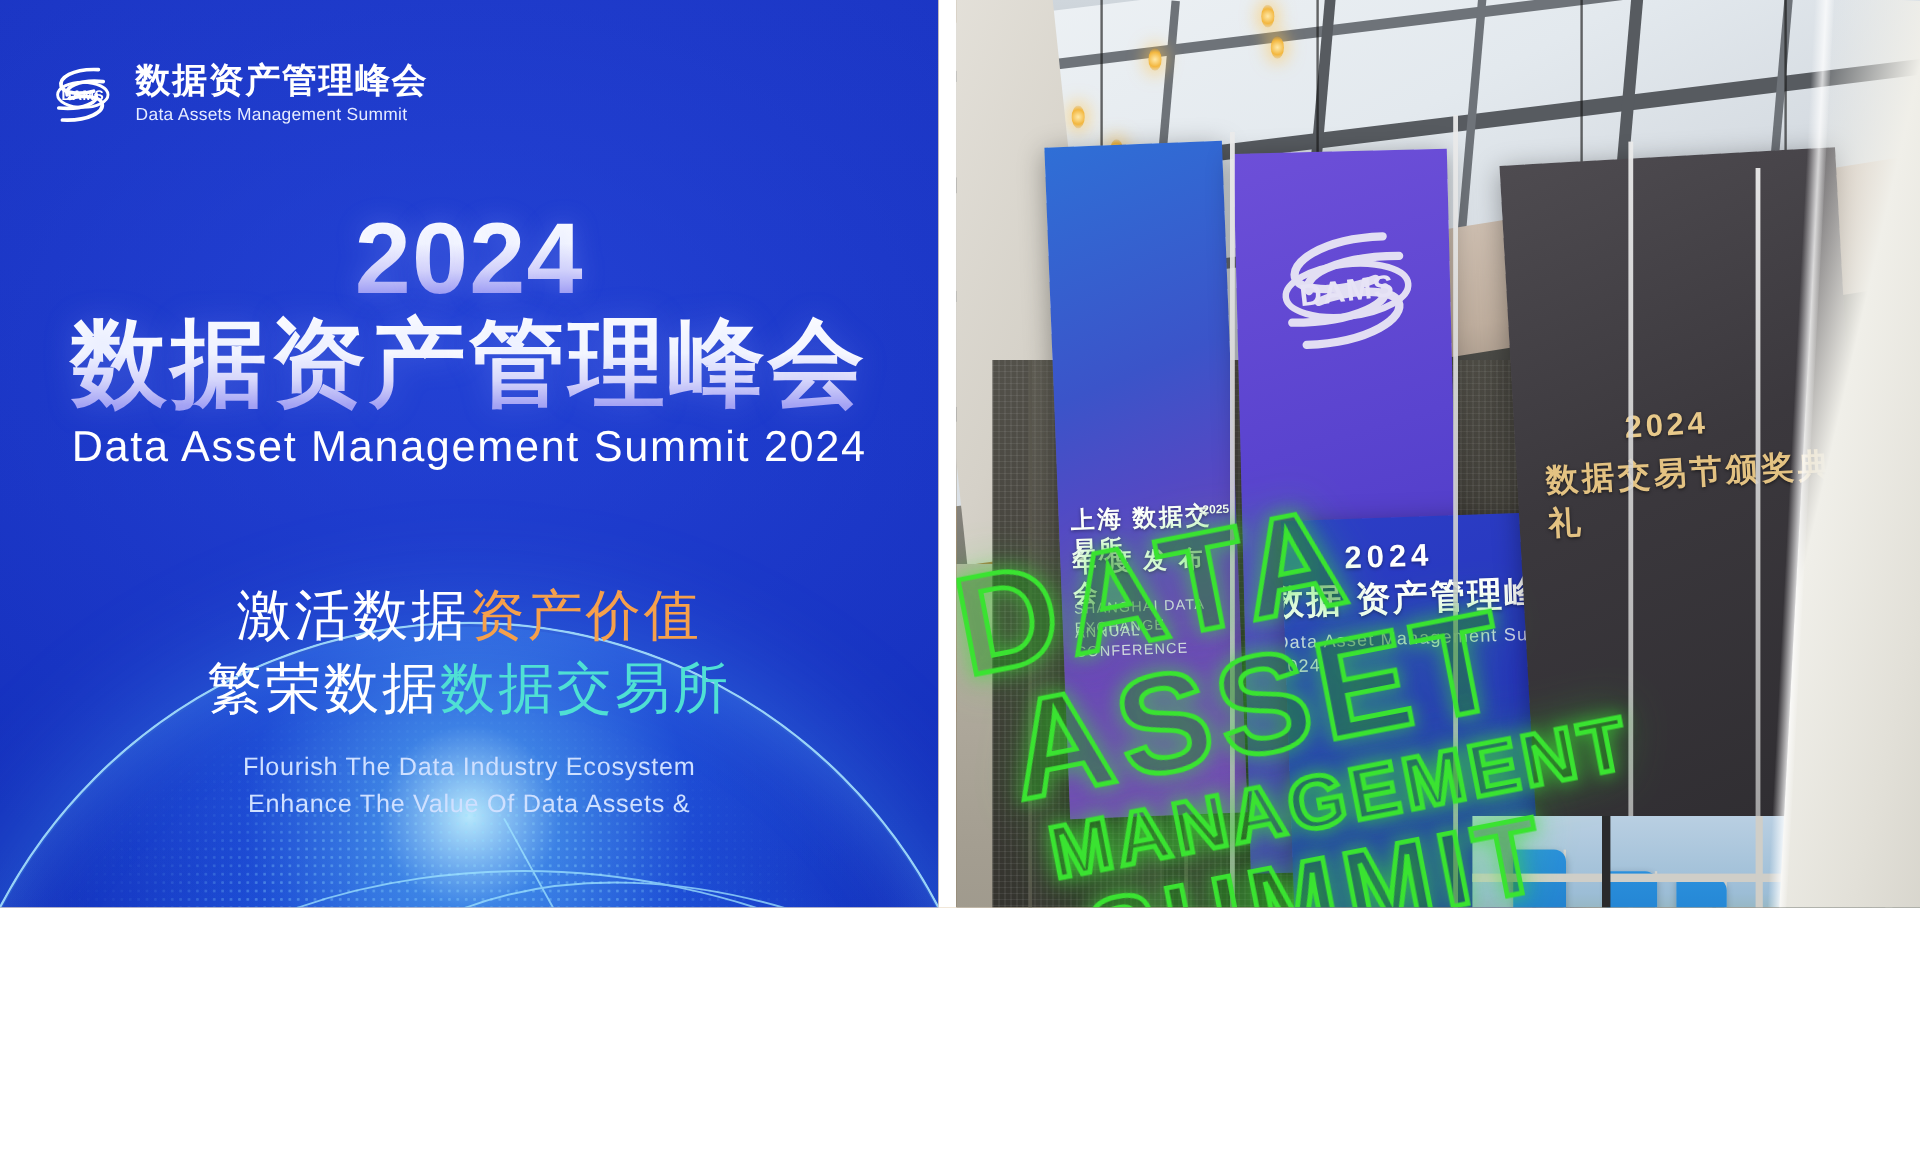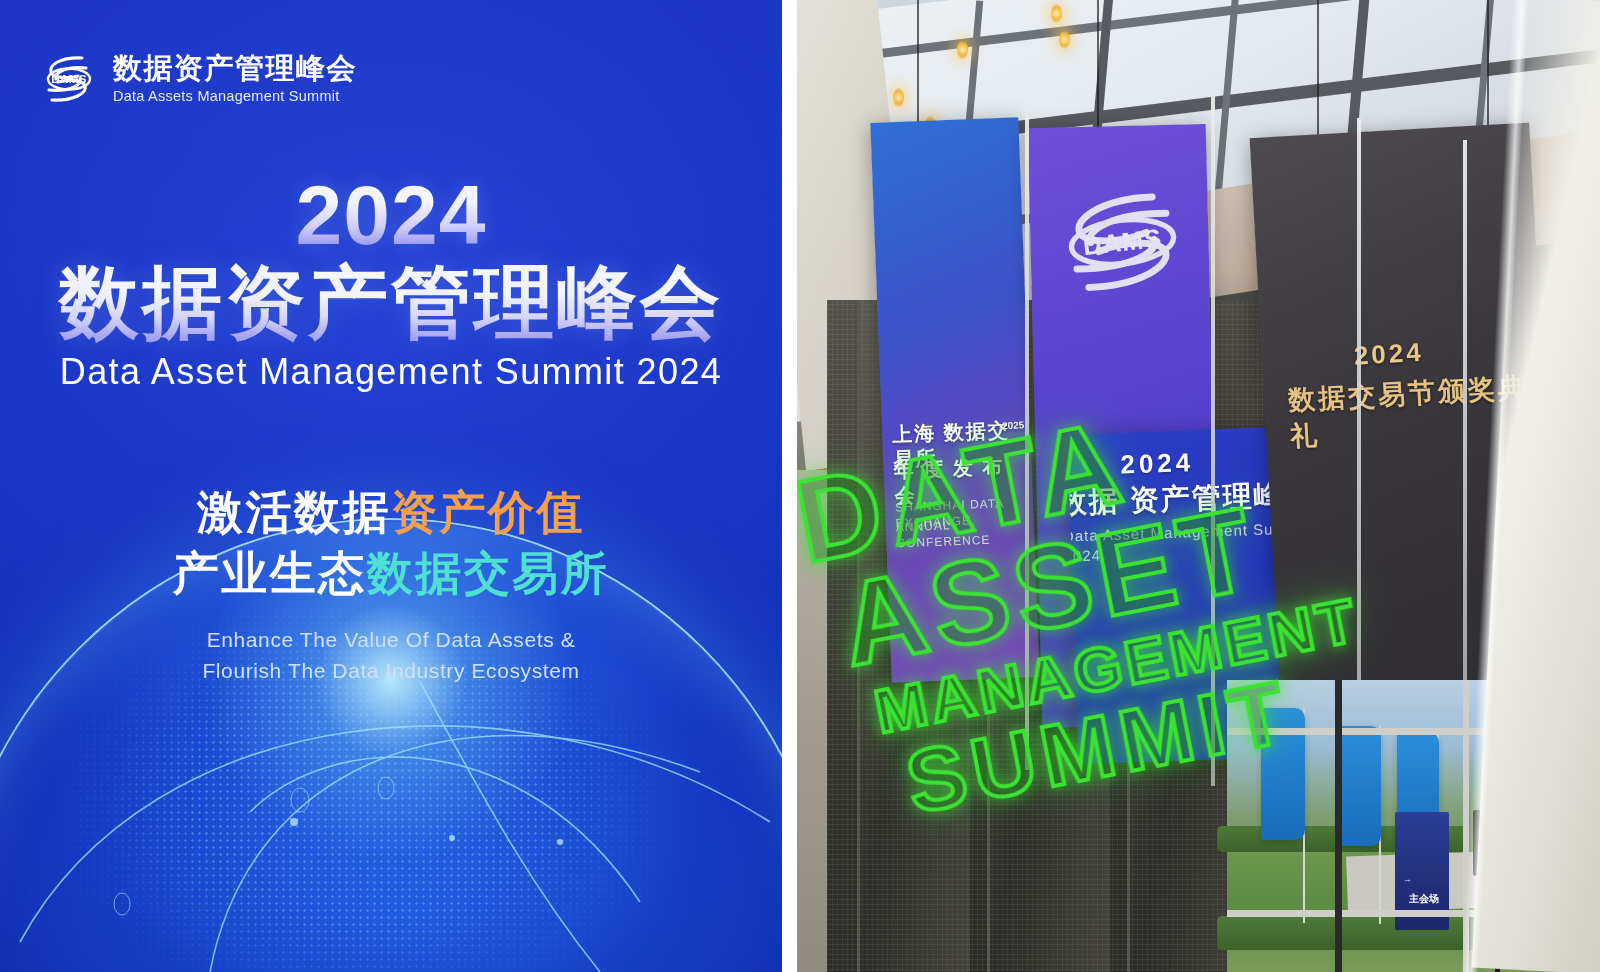--- a/index.html
+++ b/index.html
@@ -4,21 +4,21 @@
 <style>
   html, body {
     margin: 0; padding: 0;
     width: 1600px; height: 972px;
     background: #ffffff;
     font-family: "Liberation Sans", sans-serif;
     overflow: hidden;
   }
   #stage {
     position: relative;
-    width: 1600px; height: 972px;
+    width: 1600px; height: 756px;
     background: #a16207;
     overflow: hidden;
   }
 
   
   #kv-panel {
     position: absolute;
     left: 0; top: 0;
     width: 782px; height: 972px;
     background:
@@ -97,21 +97,21 @@
     text-shadow: 0 0 26px rgba(150,170,255,0.25);
   }
   .title-en {
     margin-top: 5px;
     color: #ffffff; font-size: 36px; font-weight: normal;
     letter-spacing: 1.4px; line-height: 1.15;
   }
 
   
   #slogan-block { position: absolute; left: 0; top: 482px; width: 782px; text-align: center; }
-  .slogan-line { font-size: 46px; font-weight: bold; letter-spacing: 2.5px; line-height: 1.32; }
+  .slogan-line { font-size: 46px; font-weight: normal; letter-spacing: 2.5px; line-height: 1.32; }
   .slogan-white { color: #ffffff; }
   .slogan-orange { color: #F6A04B; }
   .slogan-cyan { color: #4FE0D4; }
   .slogan-sub {
     margin-top: 22px; color: #cfe0ff; font-size: 21px;
     font-weight: normal; letter-spacing: 0.6px; line-height: 1.45;
   }
 
   
   #divider {
@@ -364,25 +364,25 @@
       <div class="year-2024">2024</div>
       <div class="title-cn">数据资产管理峰会</div>
       <div class="title-en">Data Asset Management Summit 2024</div>
     </div>
 
     <div id="slogan-block">
       <div class="slogan-line">
         <span class="slogan-white">激活数据</span><span class="slogan-orange">资产价值</span>
       </div>
       <div class="slogan-line">
-        <span class="slogan-white">产业生态</span><span class="slogan-cyan">数据交易所</span>
+        <span class="slogan-white">繁荣数据</span><span class="slogan-cyan">数据交易所</span>
       </div>
       <div class="slogan-sub">
+        <div>Flourish The Data Industry Ecosystem</div>
         <div>Enhance The Value Of Data Assets &amp;</div>
-        <div>Flourish The Data Industry Ecosystem</div>
       </div>
     </div>
   </div>
 
   <div id="divider"></div>
 
   <div id="photo">
 
     <div class="ph" id="roof">
       <div class="beam" style="left:0; top:40px; width:900px; height:9px;"></div>

